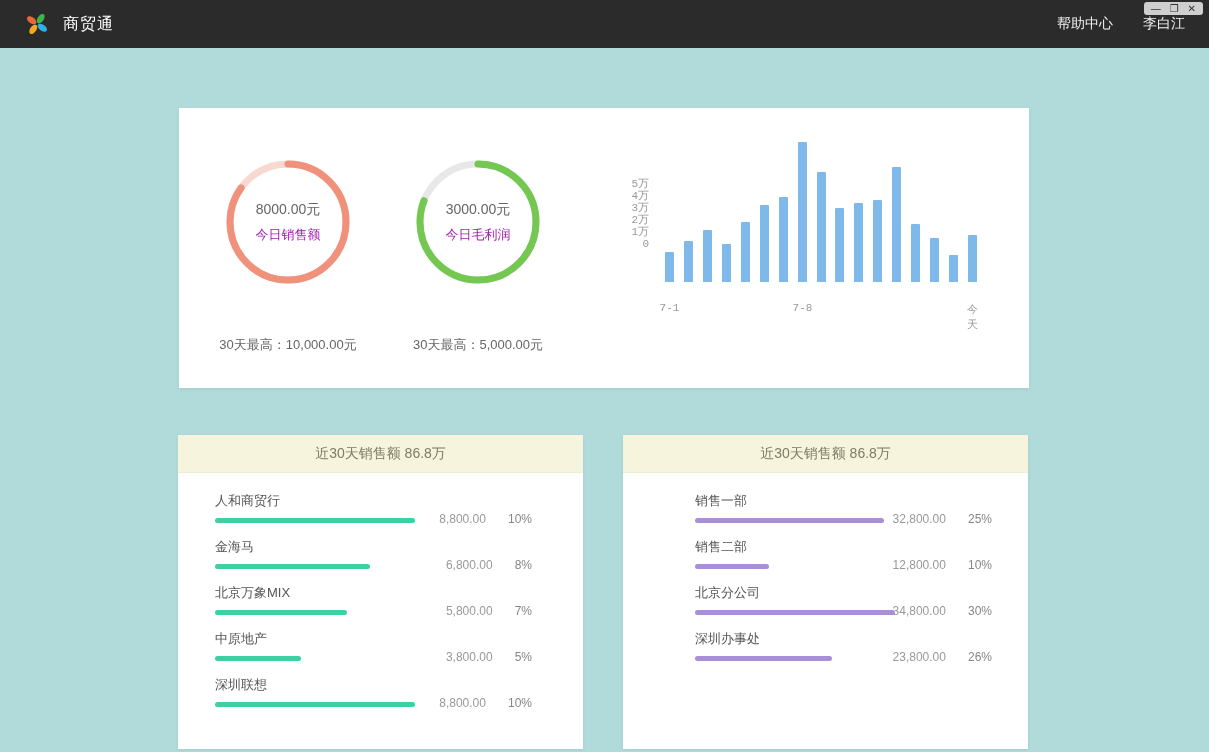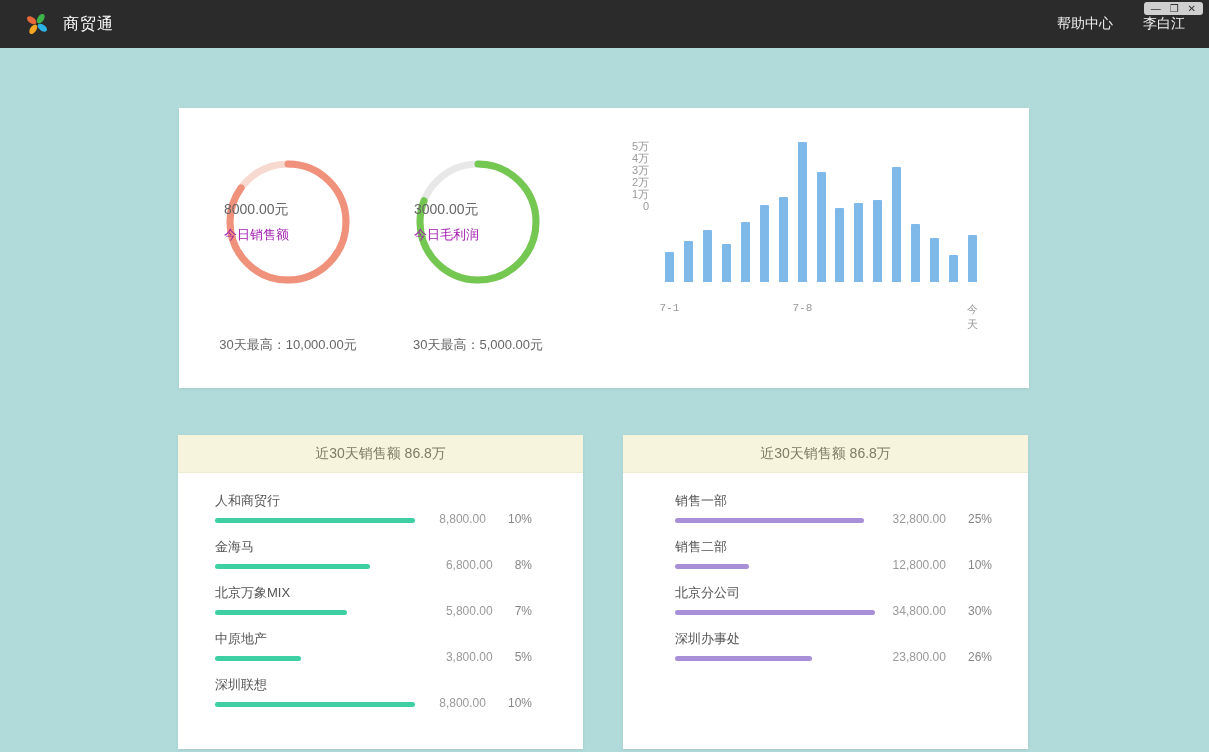--- a/index.html
+++ b/index.html
@@ -43,32 +43,32 @@
     width:190px; padding-top:50px;
     display:flex; flex-direction:column; align-items:center;
   }
   .ring-block.first { margin-left:14px; }
   .ring-wrap { position:relative; width:128px; height:128px; }
   .ring-wrap svg { display:block; }
   .ring-track, .ring-arc { fill:none; stroke-width:7; }
   .ring-arc { stroke-linecap:round; }
   .ring-text {
     position:absolute; inset:0;
-    display:flex; flex-direction:column; justify-content:center; gap:7px;
+    display:flex; flex-direction:column; align-items:center; justify-content:center; gap:7px;
   }
   .ring-value { font-size:14px; color:#666; }
   .ring-label { font-size:13px; color:#a21caf; }
   .ring-note { margin-top:50px; font-size:13px; color:#666; }
 
   
   .chart-block { position:relative; flex:1; height:100%; }
   .y-axis {
     position:absolute; left:46px; top:32px; height:148px; width:30px;
-    display:flex; flex-direction:column; justify-content:flex-start; align-items:flex-end;
-    font-size:11px; color:#999; line-height:12px;
+    display:flex; flex-direction:column; justify-content:center; align-items:flex-end;
+    font-size:11px; color:#999; line-height:12px;font-family:Liberation Mono, monospace;
   }
   .bars {
     position:absolute; left:92px; bottom:106px; width:312px; height:150px;
     display:flex; align-items:flex-end; justify-content:space-between;
   }
   .bars .bar { width:9px; border-radius:1px 1px 0 0; }
   .x-ticks { position:absolute; left:92px; bottom:72px; width:312px; height:14px;font-family:Liberation Mono, monospace; }
   .x-ticks span {
     position:absolute; top:0; transform:translateX(-50%);
     font-size:11px; color:#999;
@@ -82,21 +82,21 @@
   .list-card { top:435px; width:405px; height:314px; }
   .list-card.left { left:178px; }
   .list-card.right { left:623px; }
   .card-header {
     height:38px; background:#f7f4dd; border-bottom:1px solid #efecd4;
     display:flex; align-items:center; justify-content:center;
     font-size:14px; color:#7d7c64;
   }
   .rows { padding-top:19px; }
   .list-card.left .rows { padding-left:37px; padding-right:51px; }
-  .list-card.right .rows { padding-left:52px; padding-right:36px; }
+  .list-card.right .rows { padding-left:72px; padding-right:36px; }
   .row { position:relative; margin-bottom:15px; }
   .row-name { font-size:13px; color:#555; margin-bottom:8px; }
   .row-track { width:200px; height:5px; }
   .row-bar { height:5px; border-radius:3px; }
   .row-val { position:absolute; right:0; bottom:-3px; font-size:12px; color:#999; }
   .row-val .pct { margin-left:22px; color:#868686; }
 </style>
 </head>
 <body>
 

